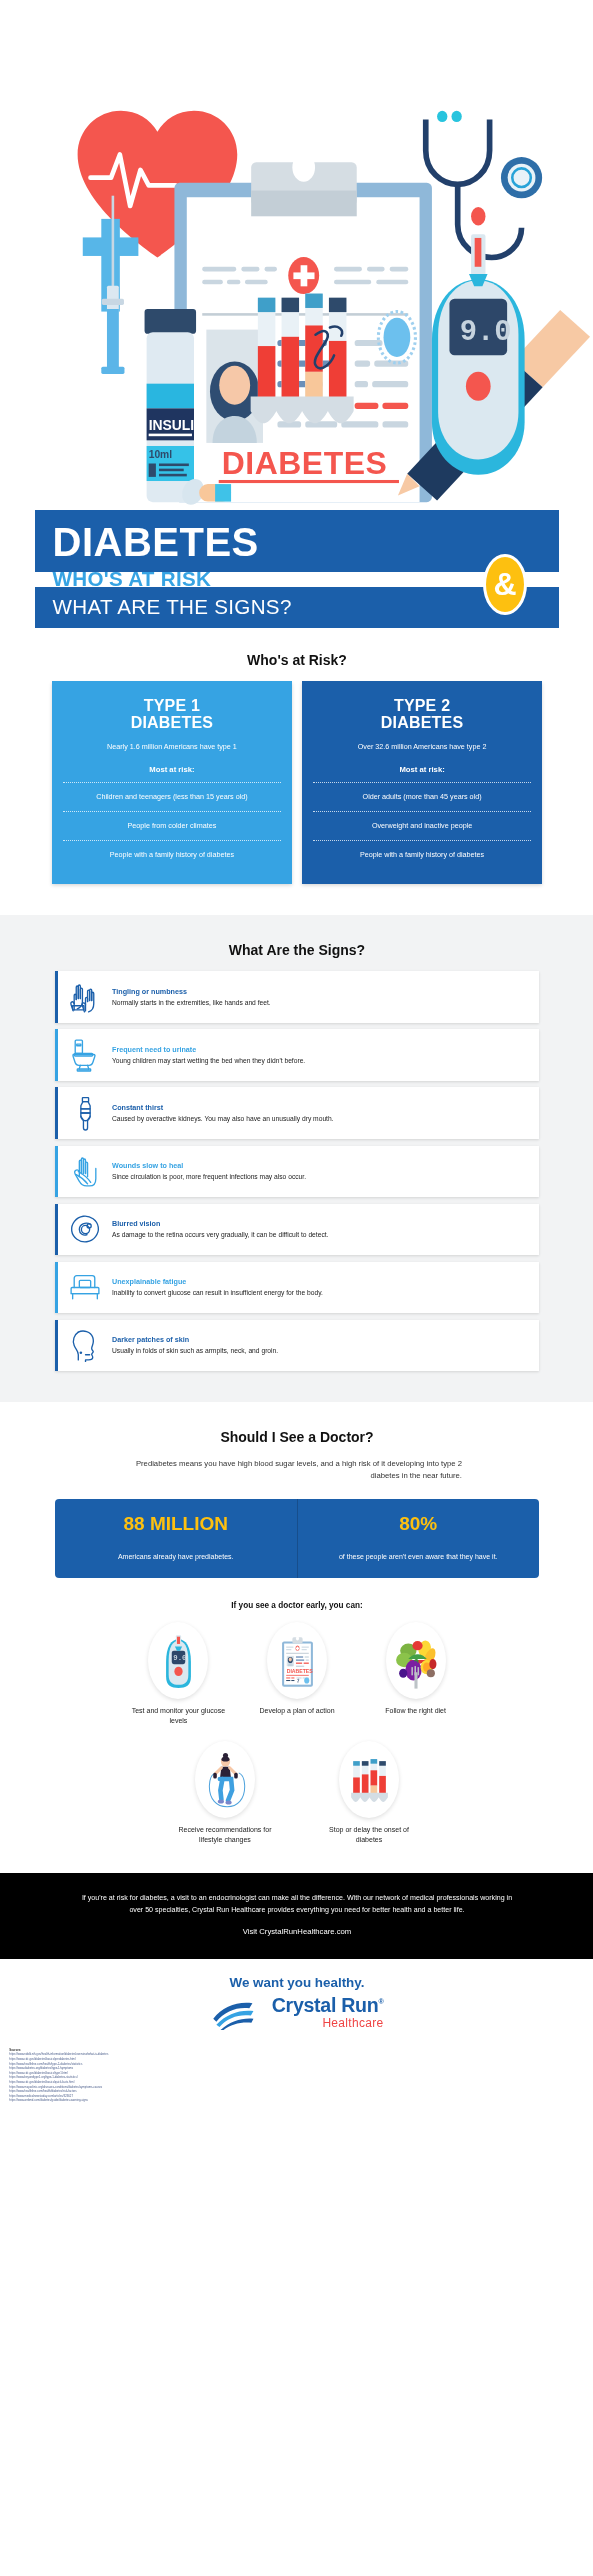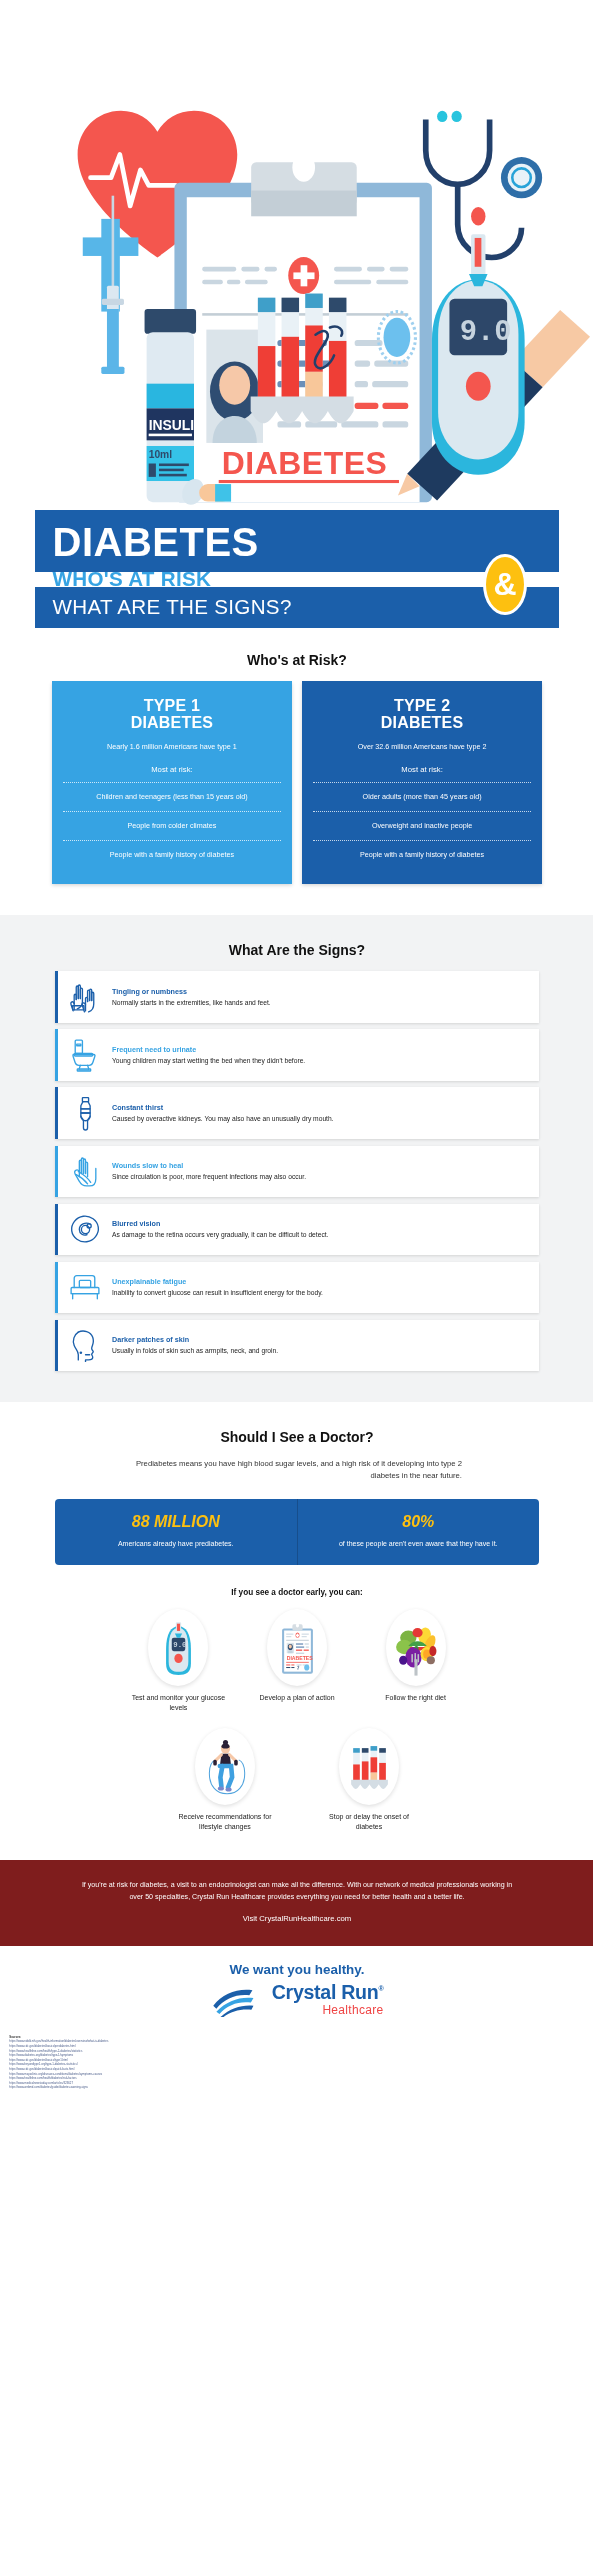--- a/index.html
+++ b/index.html
@@ -65,21 +65,21 @@
   }
   .risk-card.t1{background:#36a3e3;}
   .risk-card.t2{background:#1b5faa;}
   .risk-card .rc-title{
     font-size:16px;font-weight:bold;line-height:1.08;letter-spacing:0.2px;
   }
   .risk-card .rc-stat{
     font-size:7.2px;margin-top:10.3px;line-height:1.4;
   }
   .risk-card .rc-label{
-    font-size:7.7px;font-weight:normal;margin-top:13.4px;margin-bottom:8.2px;
+    font-size:7.7px;font-weight:bold;margin-top:13.4px;margin-bottom:8.2px;
   }
   .risk-card .rc-item{
     font-size:7.2px;line-height:1.4;padding:8.8px 2.1px;
     border-top:1px dotted rgba(255,255,255,.75);
   }
 
   
   .signs-sec{background:#f2f3f4;padding:3.1px 0 24px 0;}
   .signs-list{padding:0 55px;}
   .sign-card{
@@ -99,42 +99,42 @@
 
   
   .doctor-sec{background:#fff;padding:3.1px 0 0 0;}
   .stat-wrap{display:flex;padding:11.3px 55px 0 55px;}
   .stat-box{
     flex:1;background:#1b5faa;color:#fff;text-align:center;
     padding:14.4px 13.4px 15.5px 13.4px;
   }
   .stat-box.left{border-radius:4.1px 0 0 4.1px;border-right:0.5px solid #174e8c;}
   .stat-box.right{border-radius:0 4.1px 4.1px 0;}
-  .stat-num{font-size:16px;font-weight:bold;color:#fdc010;margin-bottom:8px;font-style:italic;}
+  .stat-num{font-size:19px;font-weight:bold;color:#fdc010;margin-bottom:17px;}
   .stat-desc{font-size:7px;line-height:1.45;}
 
   .early-title{
     text-align:center;font-size:8.2px;font-weight:bold;color:#111;
     padding:23px 0 3.1px 0;
   }
   .actions-row{
     display:flex;justify-content:center;gap:20.6px;padding:9.3px 52px 0 52px;
   }
   .actions-row.row2{padding-top:15.5px;gap:46px;}
   .action{width:98px;text-align:center;}
   .action-oval{
     width:60px;height:77px;margin:0 auto 7.2px auto;border-radius:50%;
     background:#ffffff;box-shadow:0 1.5px 4.6px rgba(0,0,0,.13);
     display:flex;align-items:center;justify-content:center;
   }
   .action-cap{font-size:7px;color:#222;line-height:1.38;}
 
   
   .cta{
-    background:#7f1d1d;color:#fff;text-align:center;
+    background:#000000;color:#fff;text-align:center;
     padding:20.6px 77px 23px 77px;margin-top:28px;
   }
   .cta-body{font-size:7.1px;line-height:1.62;}
   .cta-link{font-size:7.7px;font-weight:normal;margin-top:11.3px;}
 
   
   .logo-sec{background:#fff;text-align:center;padding:15.5px 0 12.4px 0;}
   .logo-tag{font-size:13.4px;font-weight:bold;color:#1b5faa;margin-bottom:6.2px;}
   .logo-lock{display:flex;align-items:center;justify-content:center;gap:7.2px;}
   .logo-word{text-align:left;}

